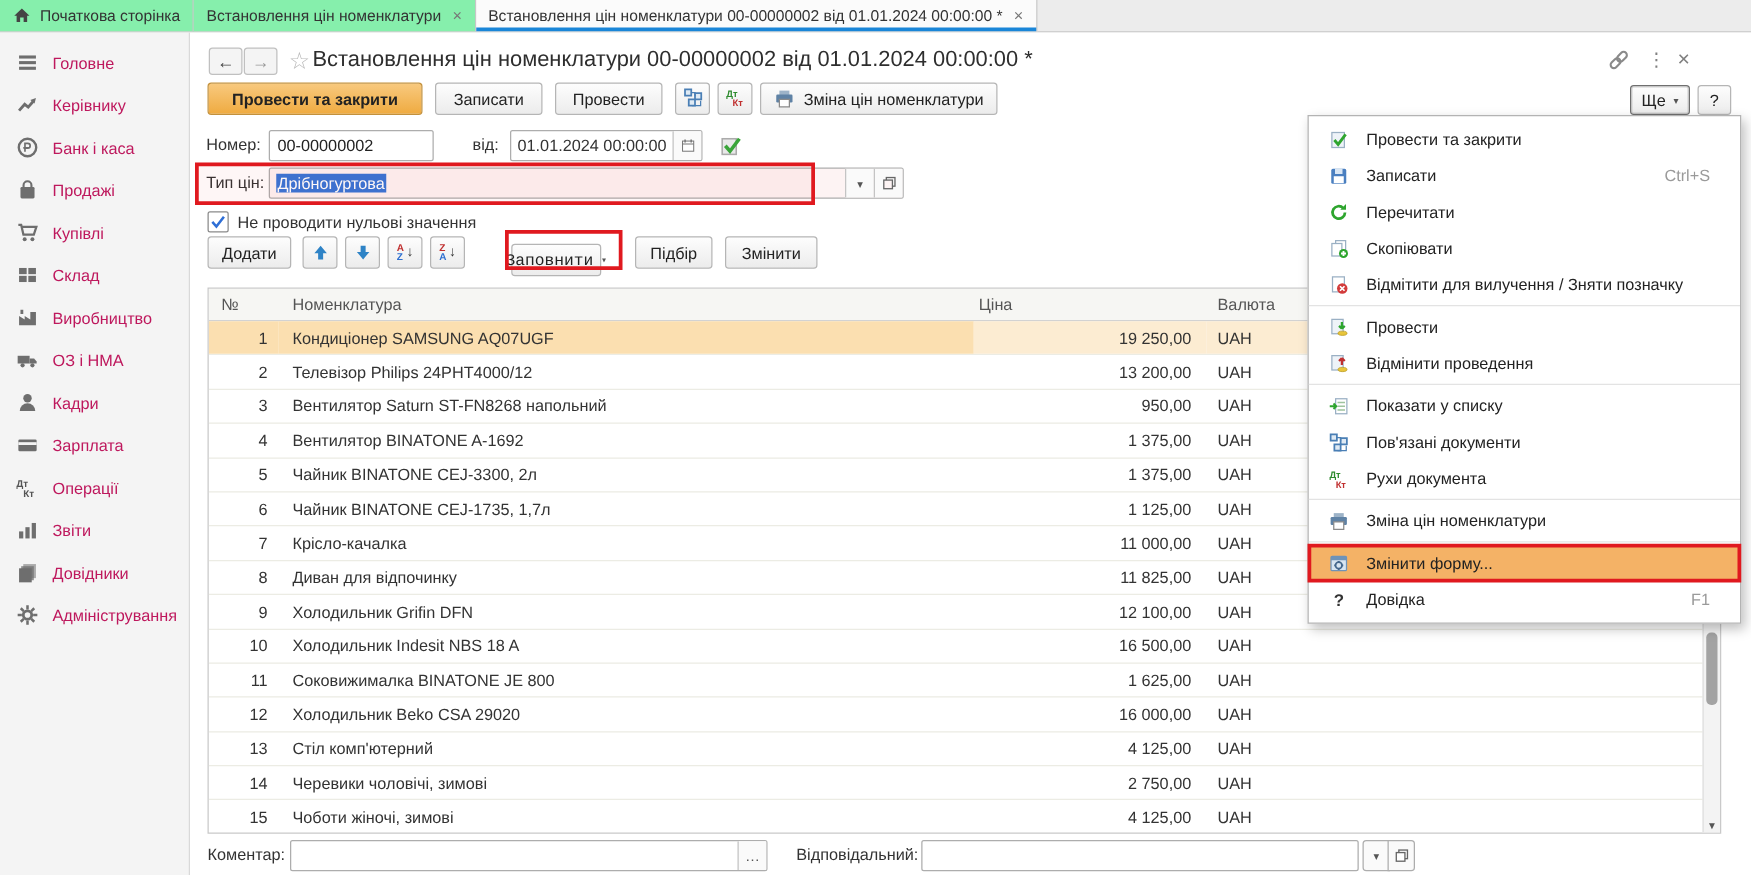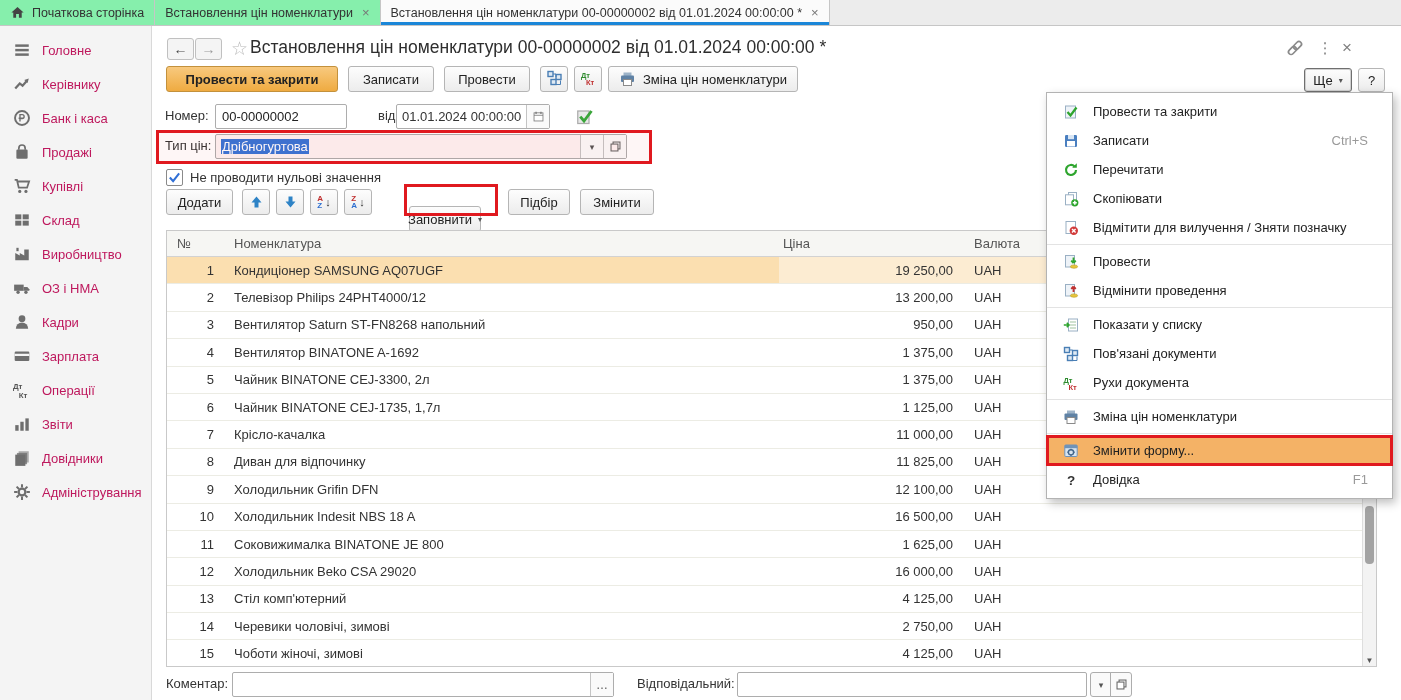--- a/index.html
+++ b/index.html
@@ -323,41 +323,41 @@
     </div>
     <div class="btn" style="left:1152px;top:42px;width:48px;height:24px;border-color:#6f6f6f;box-shadow:0 0 0 1px #cfcfcf inset;">
       <span>Ще</span>
         <span class="caret">▾</span>
     </div>
     <div class="btn" style="left:1206px;top:42px;width:27px;height:24px;padding:0;">?</div>
 
     <div class="flabel" style="left:13px;top:82px;">Номер:</div>
     <input class="inp" style="left: 63px; top: 78px; width: 132px;" value="00-00000002">
     <div class="flabel" style="left:226px;top:82px;">від:</div>
-    <div class="fieldgrp" style="left:244px;top:78px;width:154px;">
+    <div class="fieldgrp" style="left:256px;top:78px;width:154px;">
       <span class="fg-text">01.01.2024 00:00:00</span>
       <span class="fg-btn">
         <svg viewBox="0 0 16 16">
             <g fill="#fff" stroke="#777">
               <rect x="2.5" y="3.5" width="11" height="10"></rect>
               <path d="M2.5 6.5h11"></path>
               <path d="M5 2v3M11 2v3" stroke-width="1.5"></path>
             </g>
           </svg>
       </span>
     </div>
     <div style="position:absolute;left:422px;top:80px;width:20px;height:20px;">
       <svg viewBox="0 0 16 16">
           <rect x="3" y="4" width="9" height="10" fill="#e9e9e9" stroke="#ababab"></rect>
           <path d="M5 8.5l3 3.5 6-8" stroke="#3aa53a" stroke-width="2.3" fill="none"></path>
         </svg>
     </div>
 
     <div class="flabel" style="left:13px;top:112px;">Тип цін:</div>
-    <div class="fieldgrp" style="left:63px;top:108px;width:412px;background:#fdf3f3;">
+    <div class="fieldgrp" style="left:63px;top:108px;width:508px;background:#fdf3f3;">
       <span class="fg-text">
           <span class="seltext">Дрібногуртова</span>
         </span>
       <span class="fg-btn">▾</span>
       <span class="fg-btn">
         <svg viewBox="0 0 16 16">
             <g fill="none" stroke="#666" stroke-width="1.3">
               <rect x="5" y="2.5" width="8.5" height="8.5"></rect>
               <rect x="2.5" y="5" width="8.5" height="8.5" fill="#fdf3f3"></rect>
             </g>
@@ -393,21 +393,21 @@
         </span>
         <span class="arr">↓</span>
     </div>
     <div class="btn icon-btn" style="left:192px;top:163px;">
       <span class="sort-stack">
           <span style="color:#c03030;">Z</span>
           <span style="color:#2e6fd0;">A</span>
         </span>
         <span class="arr">↓</span>
     </div>
-    <div class="btn" style="left:257px;top:180px;width:72px;">
+    <div class="btn" style="left:257px;top:169px;width:72px;font-family:Liberation Mono, monospace;">
       <span>Заповнити</span>
         <span class="caret">▾</span>
     </div>
     <div class="ann" id="ann-fill"></div>
     <div class="btn" style="left:356px;top:163px;width:62px;">Підбір</div>
     <div class="btn" style="left:428px;top:163px;width:74px;">Змінити</div>
 
     <div id="table">
       <div class="thead">
         <div class="c-n">№</div>

